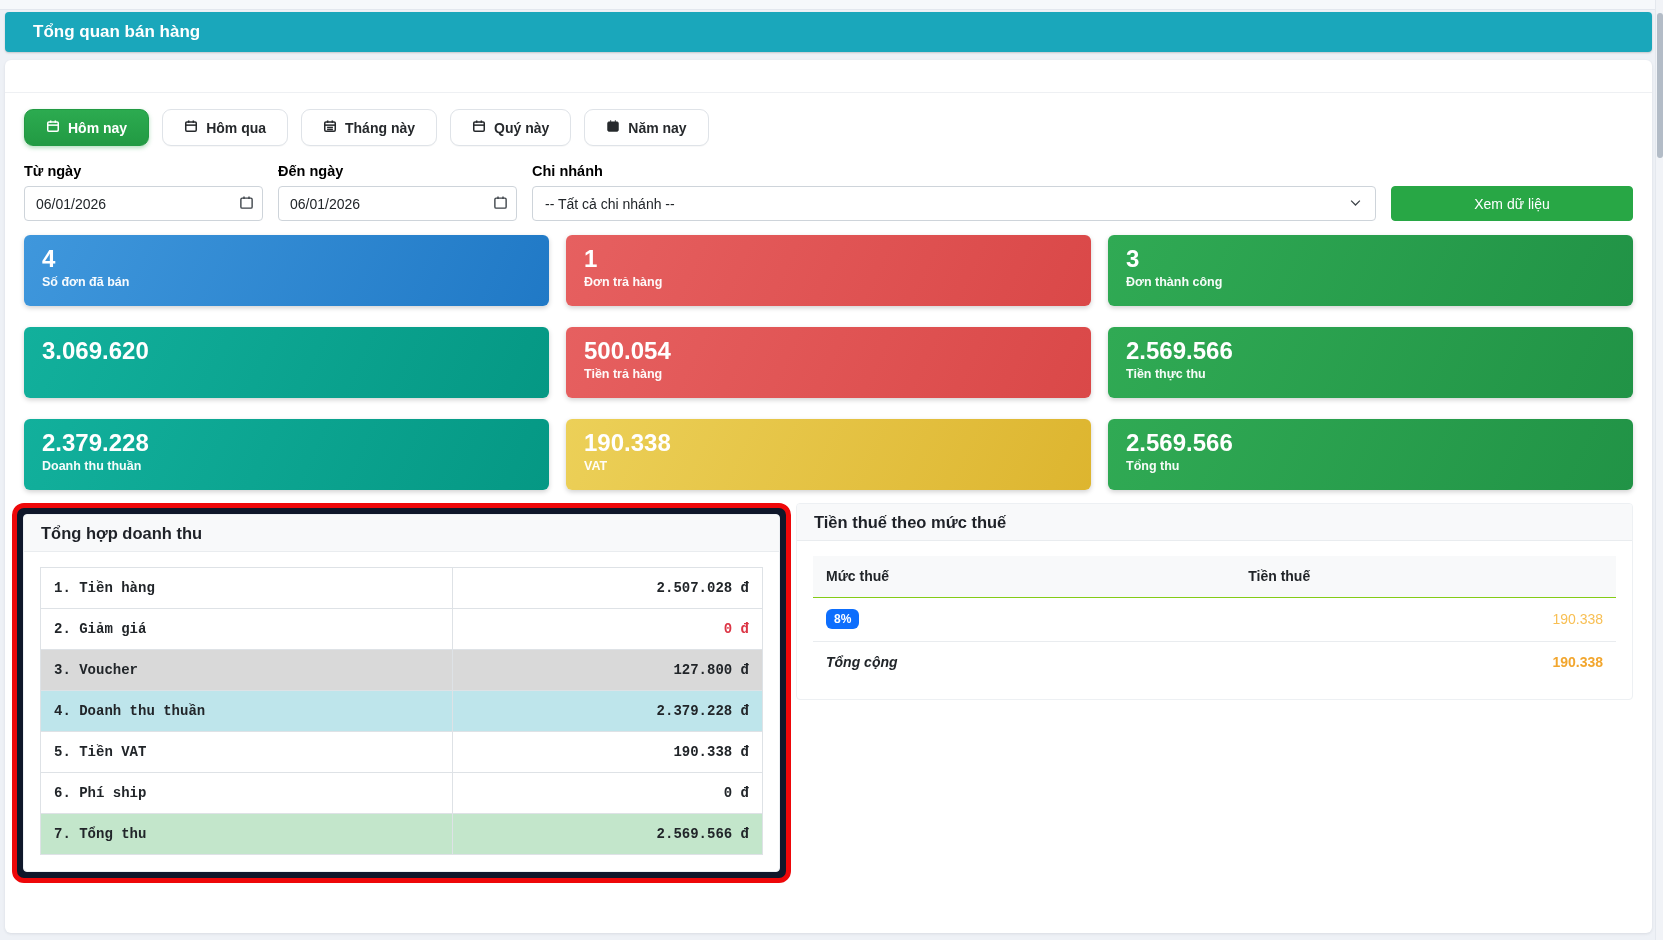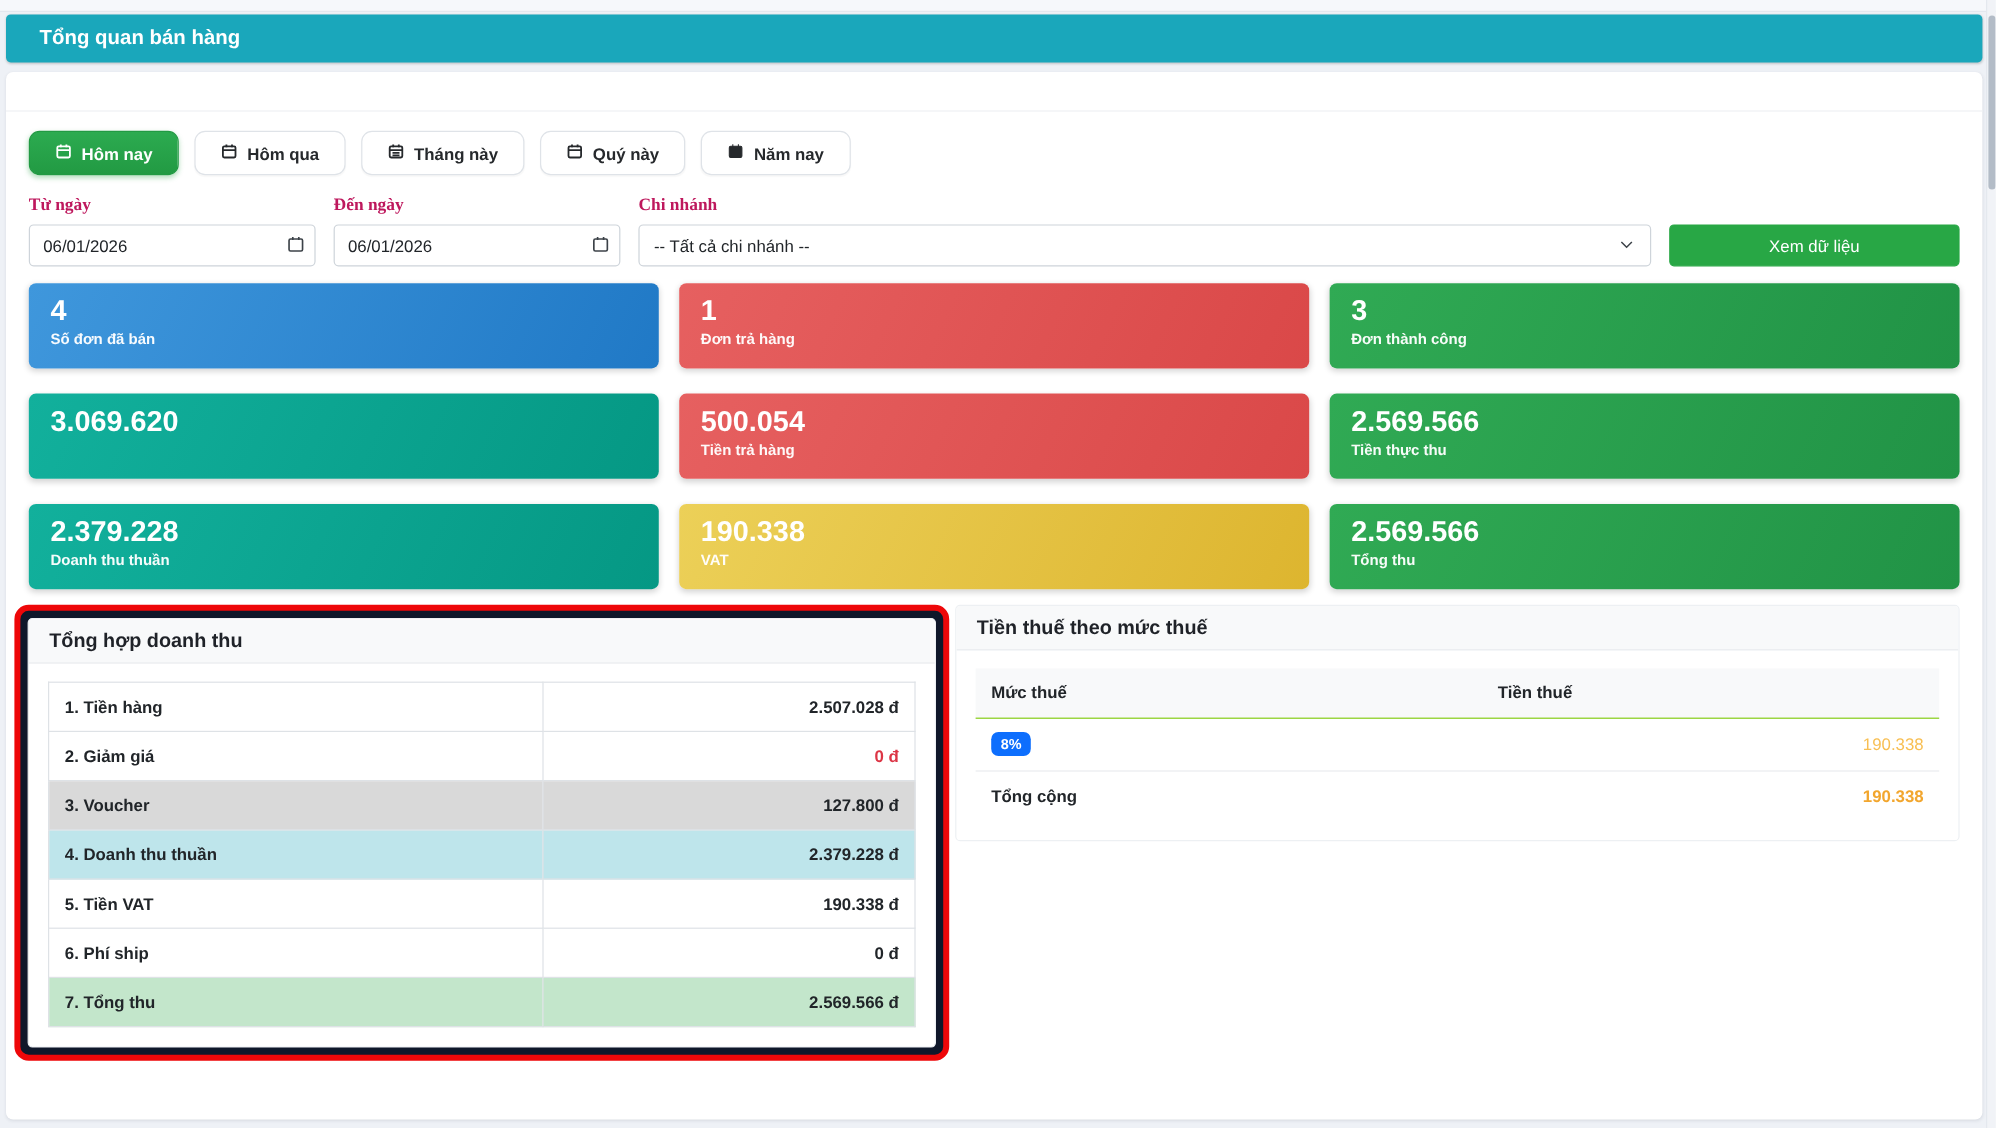--- a/index.html
+++ b/index.html
@@ -37,21 +37,21 @@
     background:linear-gradient(180deg,#2cab50,#229a43); border-color:#229a43; color:#fff;
     box-shadow:0 2px 4px rgba(40,160,70,.35);
   }
   .qbtn svg { flex:none; }
 
   
   .filter-grid {
     display:grid; grid-template-columns:239px 239px 1fr 242px;
     column-gap:15px; row-gap:7px; margin-top:17px; align-items:center;
   }
-  .f-label { font-size:14.5px; font-weight:700; color:#be185d;font-family:Liberation Serif, serif; }
+  .f-label { font-size:14.5px; font-weight:700; color:#000000; }
   .input-wrap { position:relative; }
   .input-wrap input {
     width:100%; height:35px; border:1px solid #ced4da; border-radius:4px;
     padding:0 32px 0 11px; font-size:14px; color:#212529; font-family:inherit;
     background:#fff; outline:none;
   }
   .input-icon { position:absolute; right:9px; top:9px; color:#3c4248; }
   .select-box {
     height:35px; border:1px solid #ced4da; border-radius:4px; background:#fff;
     display:flex; align-items:center; justify-content:space-between;
@@ -87,40 +87,40 @@
     margin-left:-12px; width:779px; flex:none; background:#0f172a;
   }
   .panel { background:#fff; border:1px solid #edf0f3; border-radius:4px; overflow:hidden; }
   .panel-header {
     background:#f8f9fa; border-bottom:1px solid #e9ecef; height:37px;
     display:flex; align-items:center; padding:0 17px;
   }
   .panel-header span { font-size:16.5px; font-weight:700; color:#1d2averify228; color:#1f2228; }
   .panel-body { padding:15px 16px 16px 16px; }
 
-  table.rev { width:100%; border-collapse:collapse; border:1px solid #dee2e6; }
+  table.rev { width:100%; border-collapse:collapse; border:1px solid #dee2e6;font-family:Liberation Mono, monospace; }
   table.rev td { height:41px; font-size:14px; border:1px solid #dee2e6; padding:0 13px; }
   table.rev td.lbl { font-weight:600; width:57%; }
   table.rev td.val { text-align:right; font-weight:700; }
   tr.bg-gray td { background:#d9d9d9; }
   tr.bg-blue td { background:#bee5eb; }
   tr.bg-green td { background:#c3e6cb; }
   td.val.neg { color:#dc3545; }
 
   .tax-panel { flex:1; margin-left:5px; }
   table.tax { width:100%; border-collapse:collapse; }
   table.tax th {
     background:#f8f9fa; height:41px; font-size:14px; text-align:left;
     padding:0 13px; border-bottom:1px solid #84cc16; font-weight:700;
   }
   table.tax th.r { text-align:left; }
   table.tax td { height:44px; font-size:14px; padding:0 13px; border-bottom:1px solid #e9ecef; }
   table.tax td.amount { text-align:right; color:#f8bf53; }
   table.tax tr.total td { border-bottom:none; height:42px; }
-  table.tax tr.total td.tlabel { font-weight:700; }
+  table.tax tr.total td.tlabel { font-weight:700;font-style:italic; }
   table.tax tr.total td.amount { font-weight:700; color:#f2a62e; }
   .badge-rate {
     display:inline-block; background:#0d6efd; color:#fff; font-size:12px; font-weight:700;
     border-radius:6px; padding:4px 8px; line-height:1;
   }
 
   
   .scrollbar {
     position:absolute; right:0; top:0; width:8px; height:940px; background:#f1f3f7;
     border-left:1px solid #e4e8ee;

